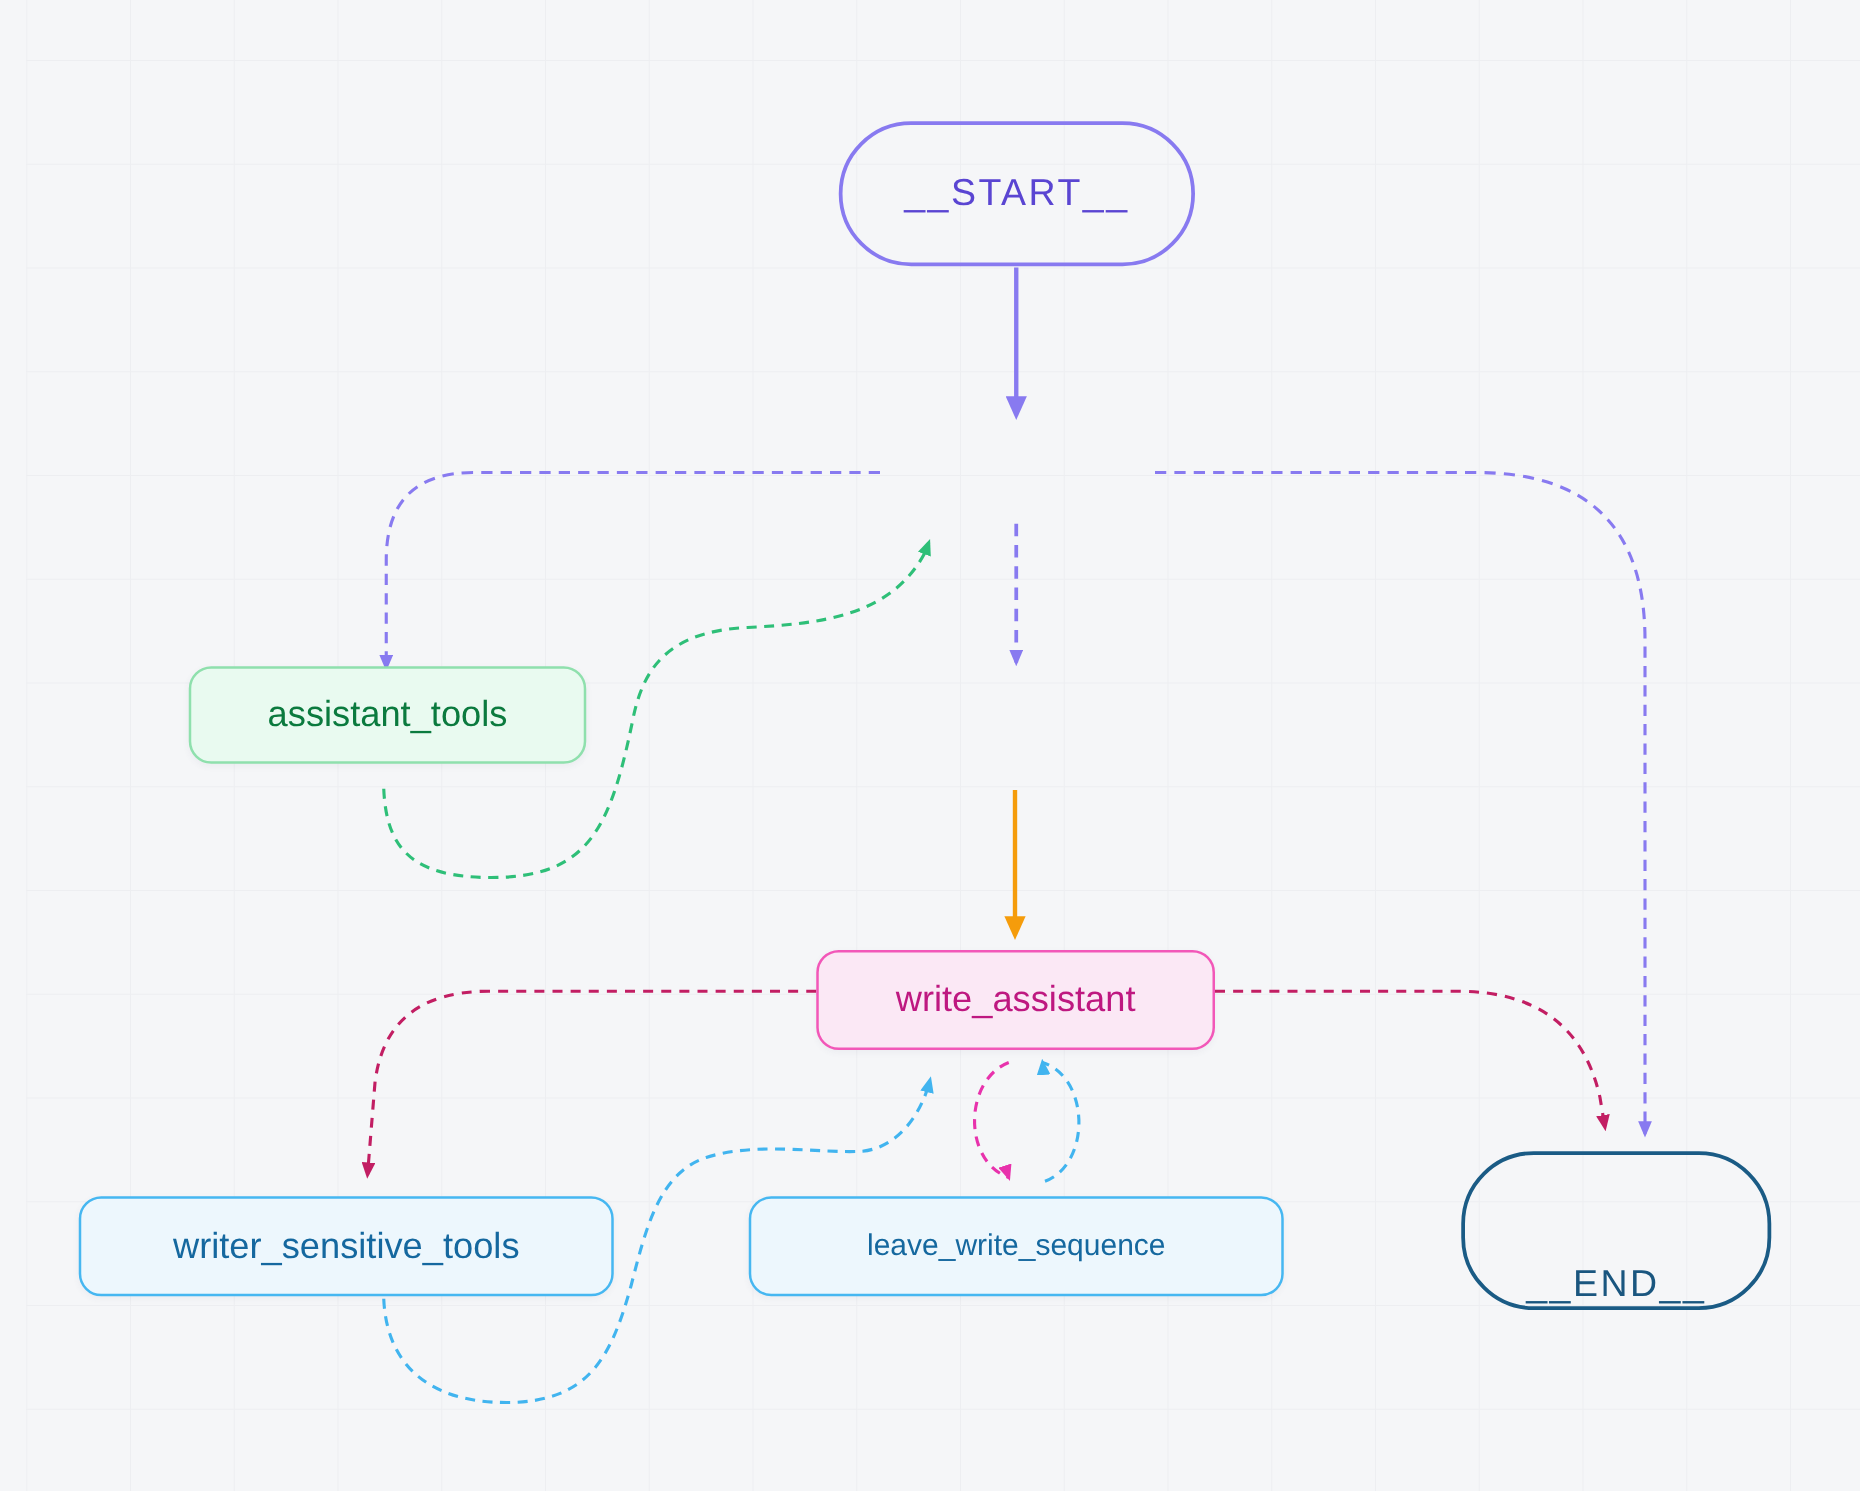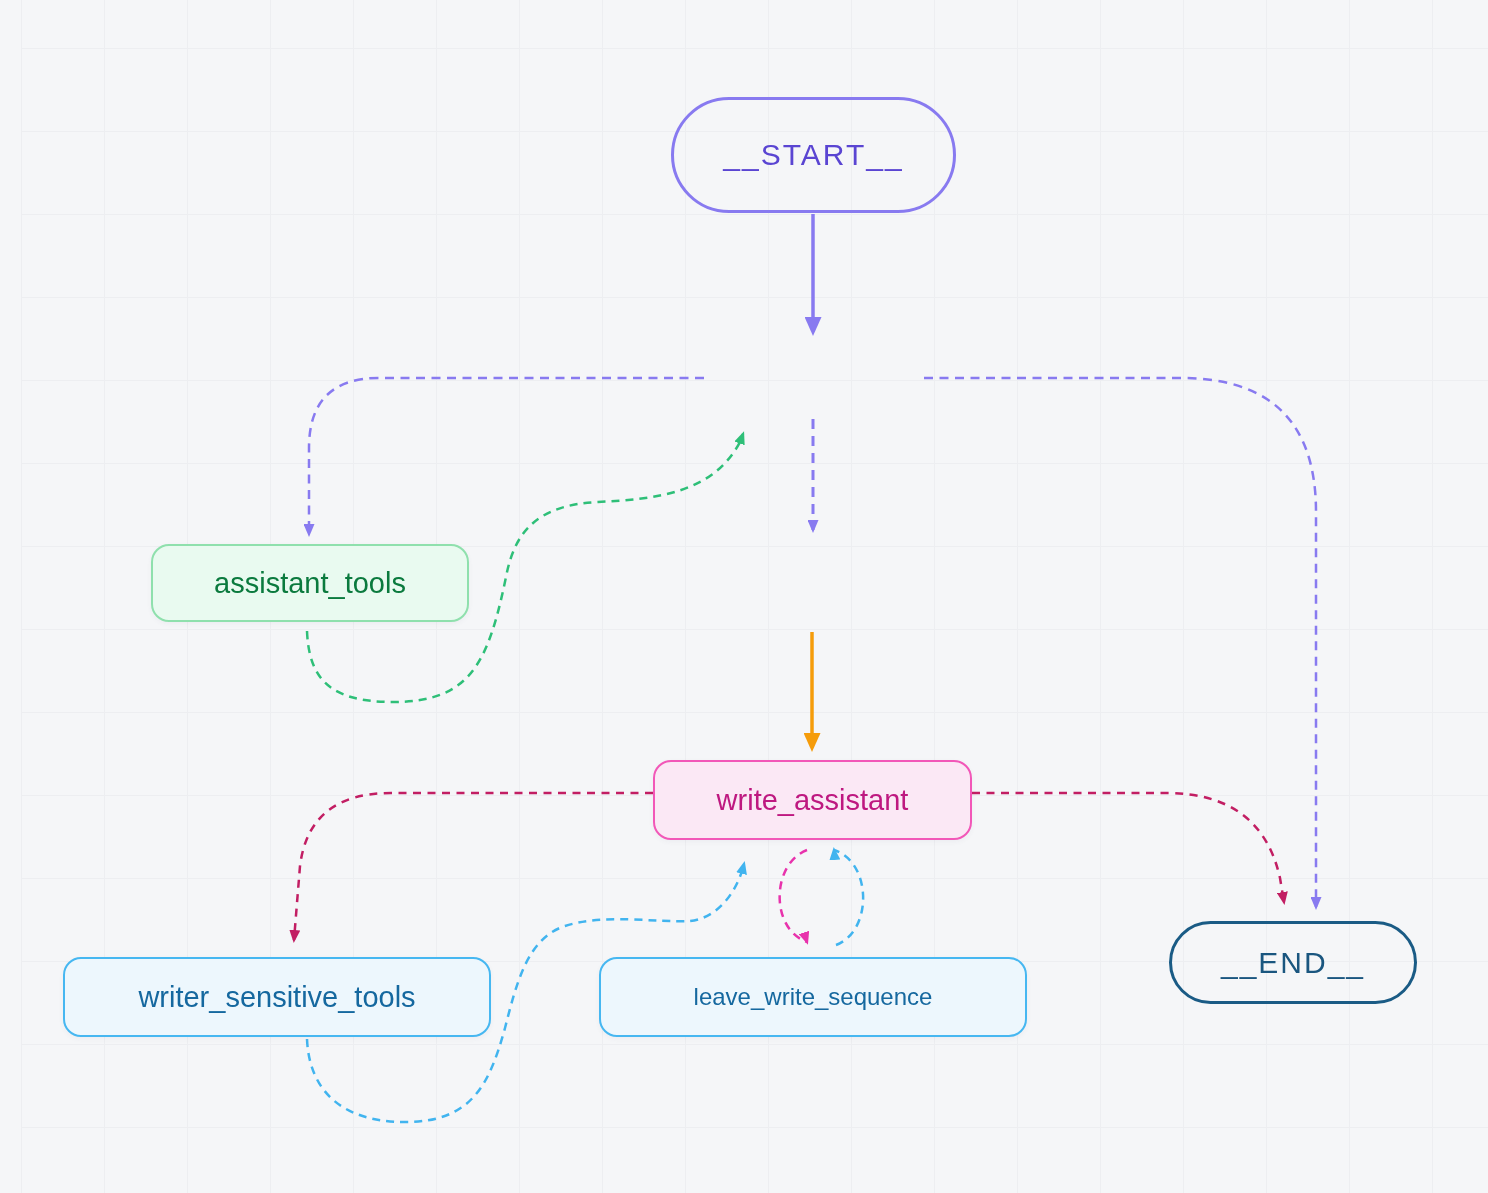--- a/index.html
+++ b/index.html
@@ -24,31 +24,31 @@
     box-shadow:0 2px 5px rgba(80,80,120,0.05);
   }
   .node span{pointer-events:none;}
   
   .n-start{
     left:650px;top:97px;width:285px;height:116px;border-radius:58px;
     border:3.5px solid #887AF0;color:#5A45D2;font-size:30px;letter-spacing:2px;
     background:transparent;box-shadow:none;
   }
   .n-end{
-    left:1148px;top:921px;width:248px;height:83px;border-radius:58px;
+    left:1148px;top:921px;width:248px;height:127px;border-radius:58px;
     border:3.5px solid #1A5B85;color:#1A567F;font-size:30px;letter-spacing:2px;
-    background:transparent;box-shadow:none;
+    background:transparent;box-shadow:none;align-items:flex-end;
   }
   
   .n-assistant{
     left:683px;top:345px;width:220px;height:68px;border-radius:14px;
     background:#E9E5F9;border:3px solid #887AF0;color:#5A45D2;font-size:27px;
   }
   .n-assistant-tools{
-    left:130px;top:544px;width:318px;height:78px;border-radius:18px;
+    left:130px;top:533px;width:318px;height:78px;border-radius:18px;
     background:#E9FAF0;border:2.5px solid #8FE0AD;color:#0B7A3E;font-size:29px;
   }
   .n-enter-write{
     left:578px;top:548px;width:428px;height:82px;border-radius:18px;
     background:#FDF5DF;border:2.5px solid #F2990E;color:#B8470B;font-size:29px;
   }
   .n-write-assistant{
     left:632px;top:760px;width:319px;height:80px;border-radius:18px;
     background:#FBE8F5;border:2.5px solid #F257B8;color:#BE1880;font-size:29px;
   }

